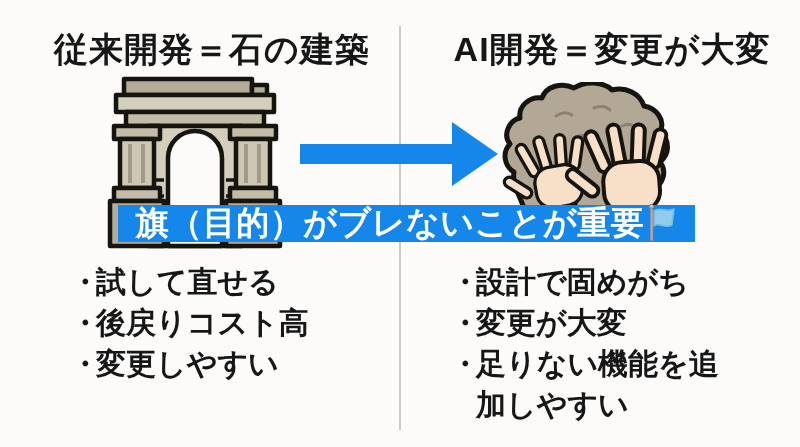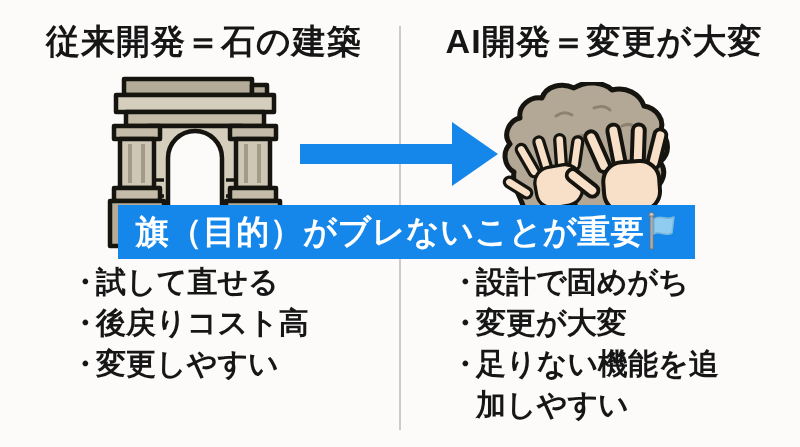--- a/index.html
+++ b/index.html
@@ -3,29 +3,29 @@
 <meta charset="utf-8">
 <style>
   html,body{margin:0;padding:0;background:#e8e8e8;}
   .stage{
     position:relative;width:800px;height:447px;overflow:hidden;
     background:#fcfbfa;
     font-family:"Liberation Sans","DejaVu Sans",sans-serif;
     color:#161616;
   }
   .divider{position:absolute;left:399px;top:26px;width:2px;height:404px;background:#cbcbcb;z-index:1;}
-  .title{position:absolute;top:15px;margin:4px;width:400px;text-align:center;
+  .title{position:absolute;top:15px;margin:12px;width:400px;text-align:center;
     font-size:34px;font-weight:800;letter-spacing:1px;white-space:nowrap;z-index:3;}
   .title.left{left:0;}
   .title.right{left:400px;}
   .icon-arch{position:absolute;left:106px;top:76px;z-index:2;}
   .icon-clay{position:absolute;left:498px;top:82px;z-index:2;}
   .icon-arrow{position:absolute;left:300px;top:116px;z-index:2;}
   .banner{
-    position:absolute;left:118px;top:205px;width:577px;height:54px;z-index:5;
+    position:absolute;left:118px;top:205px;width:577px;height:37px;z-index:5;
     background:#1687ea;display:flex;align-items:center;justify-content:center;gap:3px;
     color:#ffffff;font-size:33px;font-weight:800;white-space:nowrap;letter-spacing:0.5px;
   }
   .banner .flag{flex:0 0 auto;margin-top:-2px;}
   ul.bullets{list-style:none;margin:0;padding:0;position:absolute;top:261px;z-index:3;
     font-size:30px;font-weight:800;line-height:41px;}
   ul.bullets.left{left:70px;}
   ul.bullets.right{left:450px;}
   ul.bullets li{display:flex;align-items:flex-start;}
   ul.bullets .dot{flex:0 0 26px;width:26px;}

